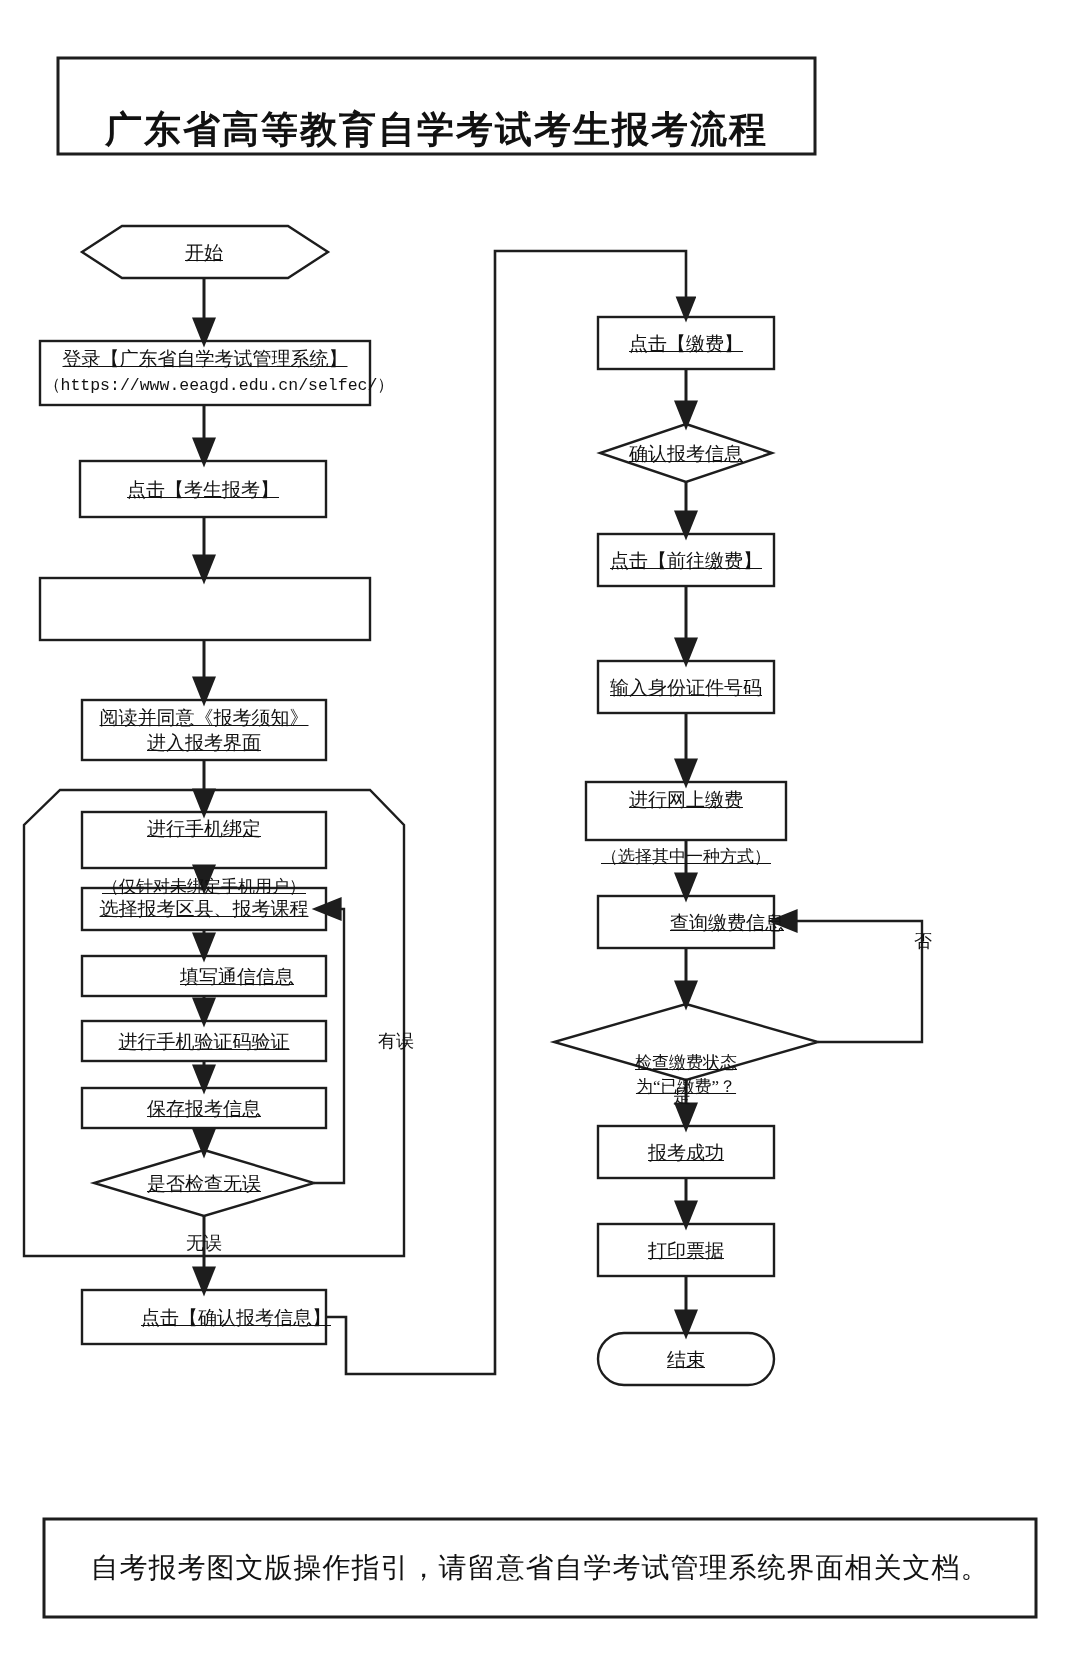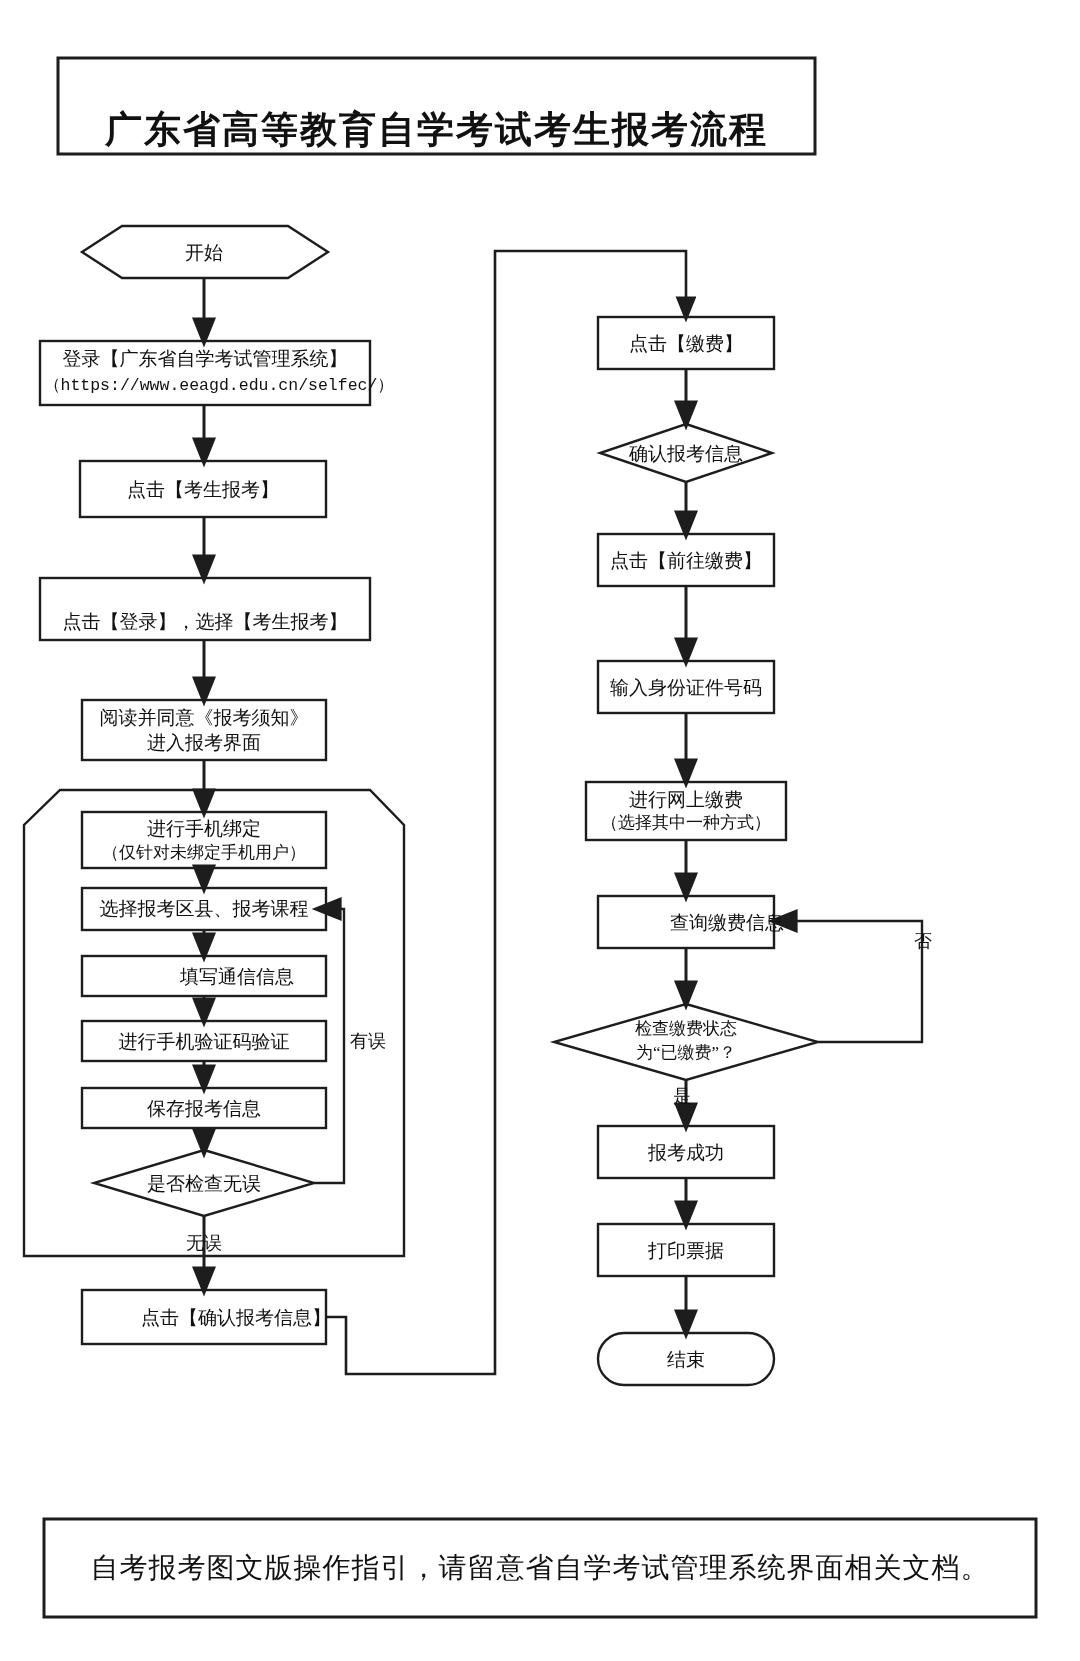--- a/index.html
+++ b/index.html
@@ -15,22 +15,22 @@
 
   
   .lbl{
     position:absolute;
     text-align:center;
     line-height:1.28;
     color:#111;
     white-space:pre-line;
     font-family:"Liberation Serif","DejaVu Serif",serif;
   }
-  .node-text{font-size:19px;}
-  .node-text.small{font-size:17px;}
+  .node-text{font-size:19px;text-decoration:underline;}
+  .node-text.small{font-size:17px;margin-top:34px;}
   .mono{font-family:"Liberation Mono","DejaVu Sans Mono",monospace;font-size:16.5px;letter-spacing:0px;}
   .edge-label{font-size:18px;}
   .title-text{
     font-size:37px;
     font-weight:700;
     letter-spacing:2px;
   }
   .footer-text{
     font-size:28px;
     letter-spacing:1px;
@@ -128,41 +128,40 @@
 
   <div class="lbl footer-text" style="left:44px;top:1550px;width:992px;">自考报考图文版操作指引，请留意省自学考试管理系统界面相关文档。</div>
 
   <div class="lbl node-text" style="left:82px;top:241px;width:244px;">开始</div>
 
   <div class="lbl node-text" style="left:44px;top:347px;width:322px;">登录【广东省自学考试管理系统】</div>
   <div class="lbl mono" style="left:44px;top:375px;width:322px;">（https://www.eeagd.edu.cn/selfec/）</div>
 
   <div class="lbl node-text" style="left:82px;top:478px;width:242px;">点击【考生报考】</div>
 
-  <div class="lbl node-text" style="left:44px;top:610px;width:322px;">点击【登录】，选择【考生报考】</div>
 
   <div class="lbl node-text" style="left:84px;top:706px;width:240px;">阅读并同意《报考须知》</div>
   <div class="lbl node-text" style="left:84px;top:731px;width:240px;">进入报考界面</div>
 
   <div class="lbl node-text" style="left:84px;top:817px;width:240px;">进行手机绑定</div>
   <div class="lbl node-text small" style="left:84px;top:842px;width:240px;">（仅针对未绑定手机用户）</div>
 
   <div class="lbl node-text" style="left:84px;top:897px;width:240px;">选择报考区县、报考课程</div>
 
   <div class="lbl node-text" style="left:84px;top:965px;width:240px;margin-left:33px;">填写通信信息</div>
 
   <div class="lbl node-text" style="left:84px;top:1030px;width:240px;">进行手机验证码验证</div>
 
   <div class="lbl node-text" style="left:84px;top:1097px;width:240px;">保存报考信息</div>
 
   <div class="lbl node-text" style="left:94px;top:1172px;width:220px;">是否检查无误</div>
 
   <div class="lbl node-text" style="left:84px;top:1306px;width:240px;padding-left:32px;">点击【确认报考信息】</div>
 
-  <div class="lbl edge-label" style="left:344px;top:1030px;width:48px;">有误</div>
+  <div class="lbl edge-label" style="left:344px;top:1030px;width:48px;padding-left:28px;">有误</div>
 
   <div class="lbl edge-label" style="left:180px;top:1232px;width:48px;">无误</div>
 
   <div class="lbl node-text" style="left:598px;top:332px;width:176px;">点击【缴费】</div>
 
   <div class="lbl node-text" style="left:598px;top:442px;width:176px;">确认报考信息</div>
 
   <div class="lbl node-text" style="left:598px;top:549px;width:176px;">点击【前往缴费】</div>
 
   <div class="lbl node-text" style="left:598px;top:676px;width:176px;">输入身份证件号码</div>

